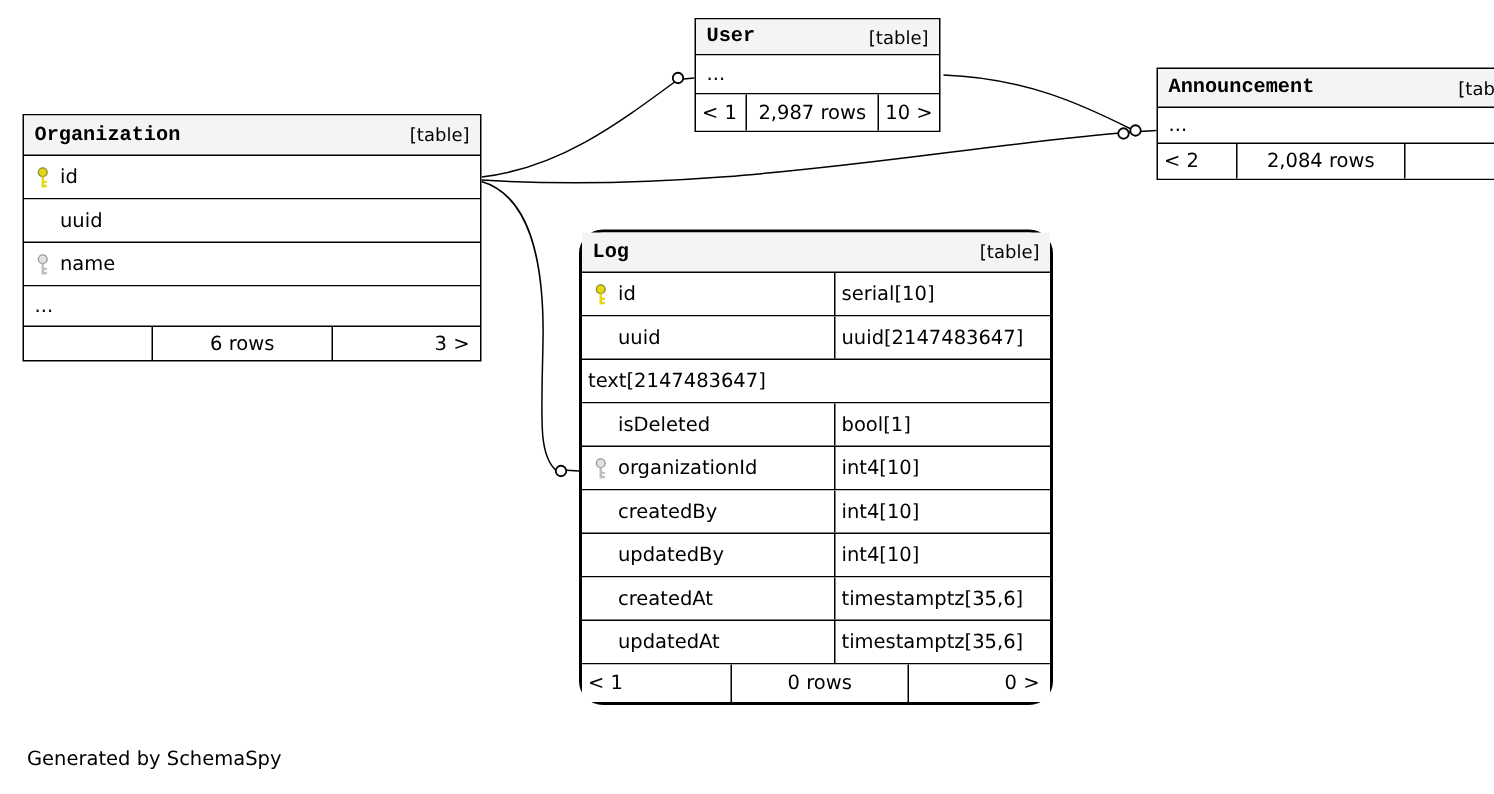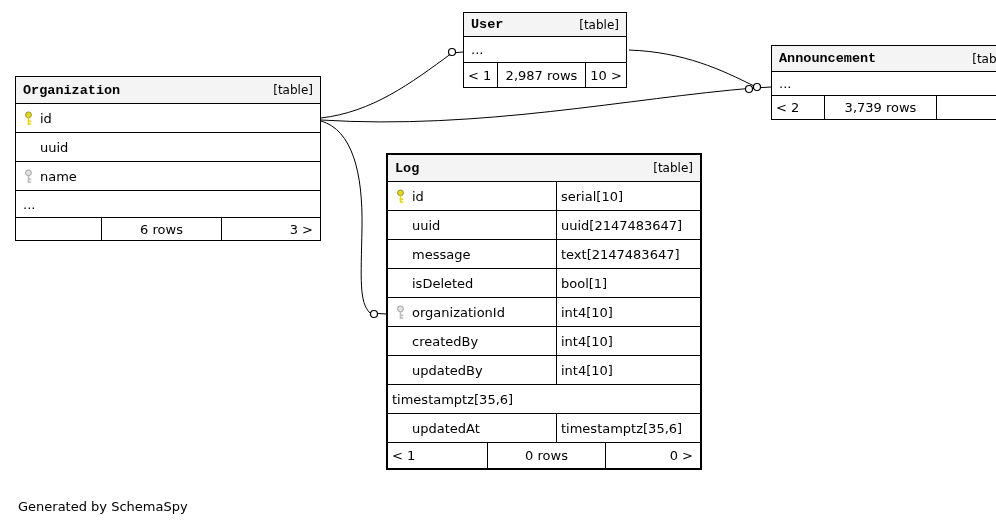--- a/index.html
+++ b/index.html
@@ -16,21 +16,21 @@
   .edges { position: absolute; left: 0; top: 0; z-index: 1; }
   .edges path { fill: none; stroke: #000; stroke-width: 1; }
   .edges circle { fill: #fff; stroke: #000; stroke-width: 1.2; }
 
   .dbtable {
     position: absolute;
     background: #fff;
     border: 1px solid #000;
     z-index: 2;
   }
-  .dbtable.thick { border-width: 2px; }
+  .dbtable.thick { border-width: 2px; border-radius: 16px; }
 
   .thead {
     display: flex; justify-content: space-between; align-items: center;
     background: #f4f4f4; border-bottom: 1px solid #000;
     padding: 0 7px;
   }
   .tname { font-weight: bold; font-size: 13.5px; font-family: Liberation Mono, monospace; }
   .tbadge { font-size: 12px; }
 
   .trow { display: flex; align-items: center; border-bottom: 1px solid #000; background: #fff; }
@@ -164,21 +164,21 @@
   <div class="dbtable t-ann">
     <div class="thead">
       <span class="tname">Announcement</span>
       <span class="tbadge">[table]</span>
     </div>
     <div class="trow ellipsis-row">
       <span>...</span>
     </div>
     <div class="tfoot">
       <span class="fcell fc1 f-left">&lt; 2</span>
-      <span class="fcell fc2 f-center">3,739 rows</span>
+      <span class="fcell fc2 f-center">2,084 rows</span>
       <span class="fcell fc3 f-center"></span>
     </div>
   </div>
 
   <div class="dbtable thick t-log">
     <div class="thead">
       <span class="tname">Log</span>
       <span class="tbadge">[table]</span>
     </div>
 
@@ -199,24 +199,20 @@
 
     <div class="trow">
       <span class="cell-name">
           <span class="keyslot"></span>
         <span class="colname">uuid</span>
         </span>
       <span class="cell-type">uuid[2147483647]</span>
     </div>
 
     <div class="trow">
-      <span class="cell-name">
-          <span class="keyslot"></span>
-        <span class="colname">message</span>
-        </span>
       <span class="cell-type">text[2147483647]</span>
     </div>
 
     <div class="trow">
       <span class="cell-name">
           <span class="keyslot"></span>
         <span class="colname">isDeleted</span>
         </span>
       <span class="cell-type">bool[1]</span>
     </div>
@@ -246,20 +242,24 @@
 
     <div class="trow">
       <span class="cell-name">
           <span class="keyslot"></span>
         <span class="colname">updatedBy</span>
         </span>
       <span class="cell-type">int4[10]</span>
     </div>
 
     <div class="trow">
+      <span class="cell-name">
+          <span class="keyslot"></span>
+        <span class="colname">createdAt</span>
+        </span>
       <span class="cell-type">timestamptz[35,6]</span>
     </div>
 
     <div class="trow">
       <span class="cell-name">
           <span class="keyslot"></span>
         <span class="colname">updatedAt</span>
         </span>
       <span class="cell-type">timestamptz[35,6]</span>
     </div>

